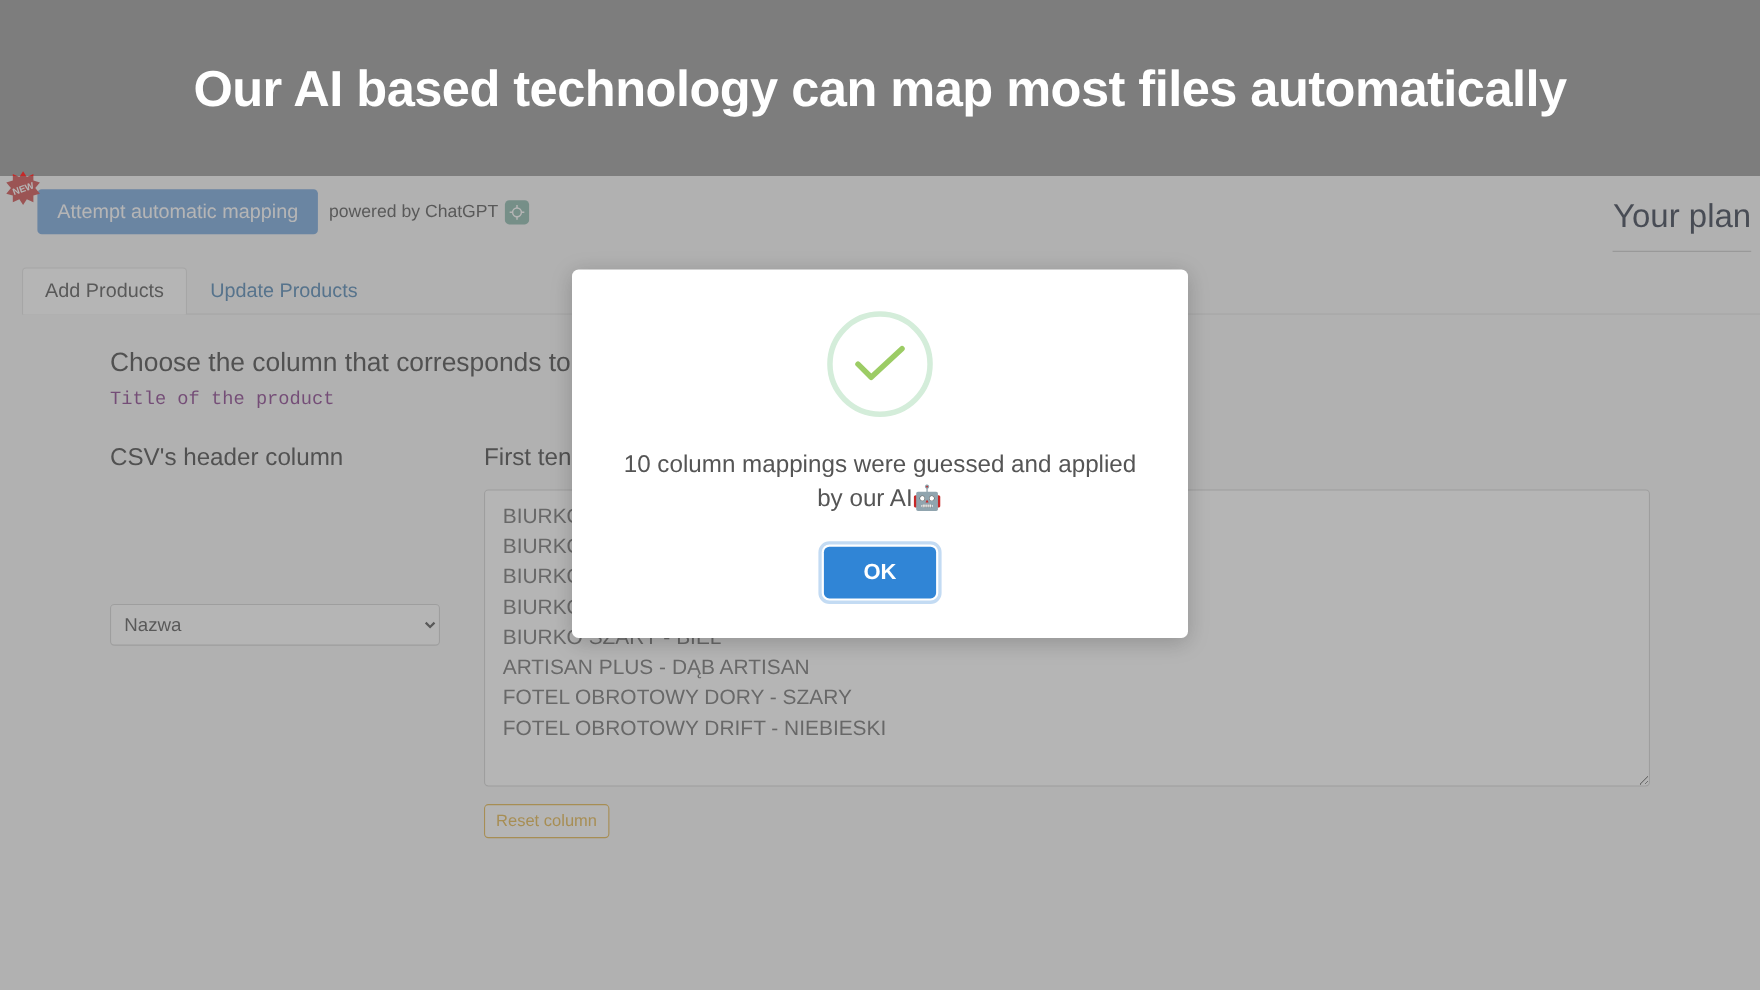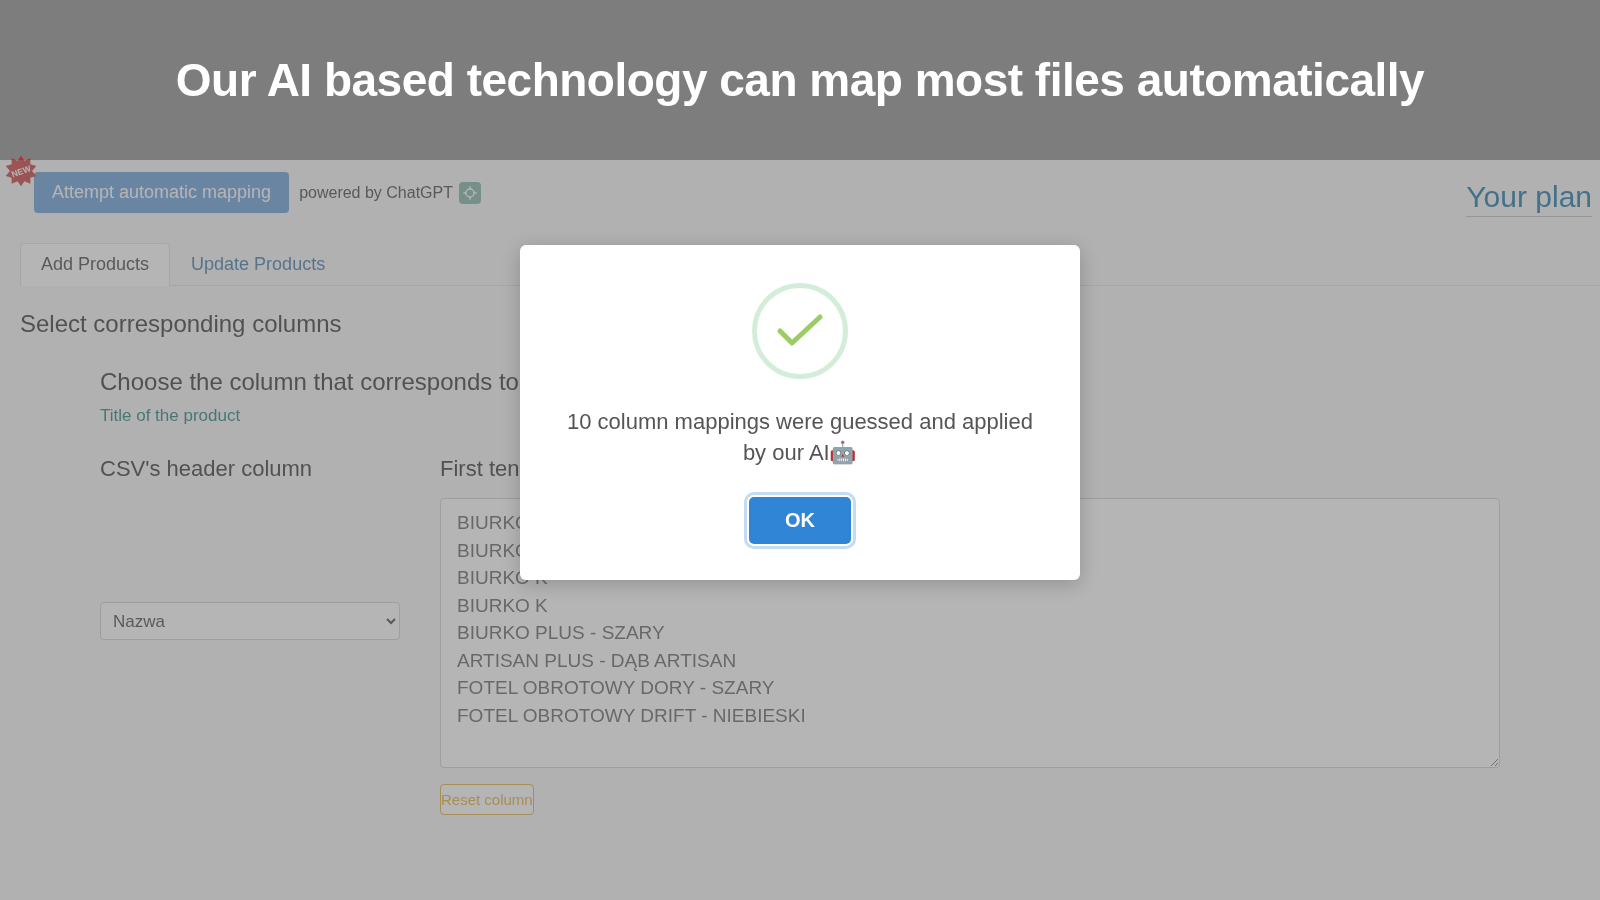--- a/index.html
+++ b/index.html
@@ -5,37 +5,37 @@
     * { margin: 0; padding: 0; box-sizing: border-box; }
     html, body { width: 1600px; height: 900px; overflow: hidden; font-family: -apple-system, BlinkMacSystemFont, "Segoe UI", Helvetica, Arial, sans-serif; background: #f5f5f5; }
     .hero-banner { width: 100%; height: 160px; background: #7d7d7d; display: flex; align-items: center; justify-content: center; }
     .hero-title { color: #fff; font-size: 46px; font-weight: 600; letter-spacing: -0.5px; }
     .toolbar-row { padding: 12px 20px 0 20px; display: flex; align-items: center; position: relative; }
     .new-badge { position: absolute; left: 4px; top: -6px; width: 34px; height: 34px; }
     .new-badge svg { width: 34px; height: 34px; }
     .btn-primary { background: #5a94d6; color: #fff; border: none; padding: 10px 18px; font-size: 18px; border-radius: 4px; cursor: pointer; margin-left: 14px; }
     .powered-by { margin-left: 10px; color: #333; font-size: 16px; display: inline-flex; align-items: center; gap: 6px; }
     .chatgpt-icon { width: 22px; height: 22px; background: #74aa9c; border-radius: 4px; display: inline-flex; align-items: center; justify-content: center; color: #fff; font-size: 14px; font-weight: bold; }
-    .plan-link { position: absolute; right: 8px; top: 20px; color: #0369a1; font-size: 30px; border-bottom: 1px solid #bbb; padding-bottom: 2px; cursor: pointer; }
+    .plan-link { position: absolute; right: 8px; top: 20px; color: #0f172a; font-size: 30px; border-bottom: 1px solid #bbb; padding-bottom: 14px; cursor: pointer; }
     .tabs { margin: 30px 0 0 20px; border-bottom: 1px solid #ddd; display: flex; }
     .tab { padding: 10px 20px; font-size: 18px; border: 1px solid transparent; border-bottom: none; cursor: pointer; }
     .tab.active { border-color: #ddd; border-top-left-radius: 4px; border-top-right-radius: 4px; background: #fff; color: #333; margin-bottom: -1px; }
     .tab.inactive { color: #2e6da4; }
     .section-title { font-size: 24px; color: #222; margin: 24px 0 0 20px; }
     .content-area { padding: 30px 100px 0 100px; position: relative; }
     .choose-label { font-size: 24px; color: #222; margin-bottom: 10px; }
-    .subtitle { font-size: 17px; color: #0f766e; margin-bottom: 30px; }
+    .subtitle { font-size: 17px; color: #701a75; margin-bottom: 30px; font-family: Liberation Mono, monospace; }
     .columns-row { display: flex; gap: 40px; }
     .left-col { width: 300px; }
     .right-col { flex: 1; }
     .col-label { font-size: 22px; color: #222; margin-bottom: 16px; }
     .select-wrap { margin-top: 120px; }
     .select-wrap select { width: 100%; height: 38px; border: 1px solid #ccc; border-radius: 4px; font-size: 17px; padding: 4px 8px; background: #fff; color: #333; }
     .values-box { width: 100%; height: 270px; border: 1px solid #ccc; border-radius: 4px; padding: 10px 16px; font-size: 19px; color: #555; background: #fff; line-height: 1.45; overflow: hidden; resize: both; }
-    .reset-btn { margin-top: 16px; border: 1px solid #e0a829; color: #e0a829; background: #fff; padding: 6px 0; font-size: 15px; border-radius: 4px; cursor: pointer; }
+    .reset-btn { margin-top: 16px; border: 1px solid #e0a829; color: #e0a829; background: #fff; padding: 6px 10px; font-size: 15px; border-radius: 4px; cursor: pointer; }
     .overlay { position: fixed; left: 0; top: 160px; width: 1600px; height: 740px; background: rgba(120,120,120,0.55); z-index: 50; }
     .modal { position: fixed; left: 50%; top: 245px; transform: translateX(-50%); width: 560px; background: #fff; border-radius: 6px; padding: 38px 36px 36px 36px; z-index: 60; text-align: center; box-shadow: 0 4px 20px rgba(0,0,0,0.2); }
     .success-circle { width: 96px; height: 96px; border: 5px solid #d4edda; border-radius: 50%; margin: 0 auto 28px auto; display: flex; align-items: center; justify-content: center; }
     .success-circle svg { width: 48px; height: 36px; }
     .modal-text { font-size: 22px; color: #555; font-weight: 500; line-height: 1.4; margin-bottom: 28px; }
     .ok-btn { background: #3085d6; color: #fff; border: none; padding: 12px 36px; font-size: 20px; font-weight: 600; border-radius: 5px; cursor: pointer; outline: 3px solid #c3dbf3; outline-offset: 2px; }
     .everything-behind { position: relative; }
   </style>
 </head>
 <body>
@@ -63,21 +63,20 @@
       </span>
     </span>
     <a class="plan-link">Your plan</a>
   </div>
 
   <div class="tabs">
     <div class="tab active">Add Products</div>
     <div class="tab inactive">Update Products</div>
   </div>
 
-  <div class="section-title">Select corresponding columns</div>
 
   <div class="content-area">
     <div class="choose-label">Choose the column that corresponds to Title</div>
     <div class="subtitle">Title of the product</div>
 
     <div class="columns-row">
       <div class="left-col">
         <div class="col-label">CSV's header column</div>
         <div class="select-wrap">
           <select>
@@ -85,21 +84,21 @@
           </select>
         </div>
       </div>
       <div class="right-col">
         <div class="col-label">First ten values</div>
         <div class="values-box" id="values-box">
             <div>BIURKO B</div>
             <div>BIURKO G</div>
             <div>BIURKO K</div>
             <div>BIURKO K</div>
-            <div>BIURKO PLUS - SZARY</div>
+            <div>BIURKO SZARY - BIEL</div>
             <div>ARTISAN PLUS - DĄB ARTISAN</div>
             <div>FOTEL OBROTOWY DORY - SZARY</div>
             <div>FOTEL OBROTOWY DRIFT - NIEBIESKI</div>
           </div>
         <button class="reset-btn">Reset column</button>
       </div>
     </div>
 
   </div>
 </div>

